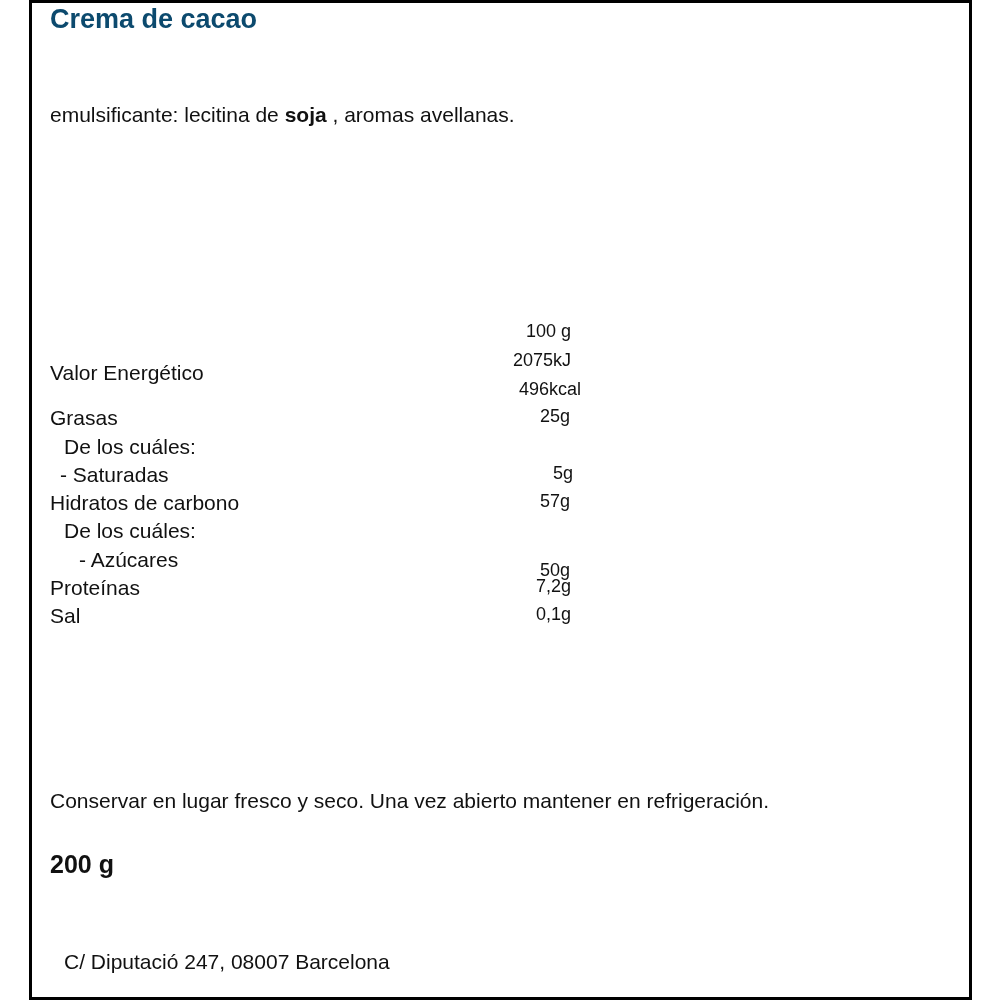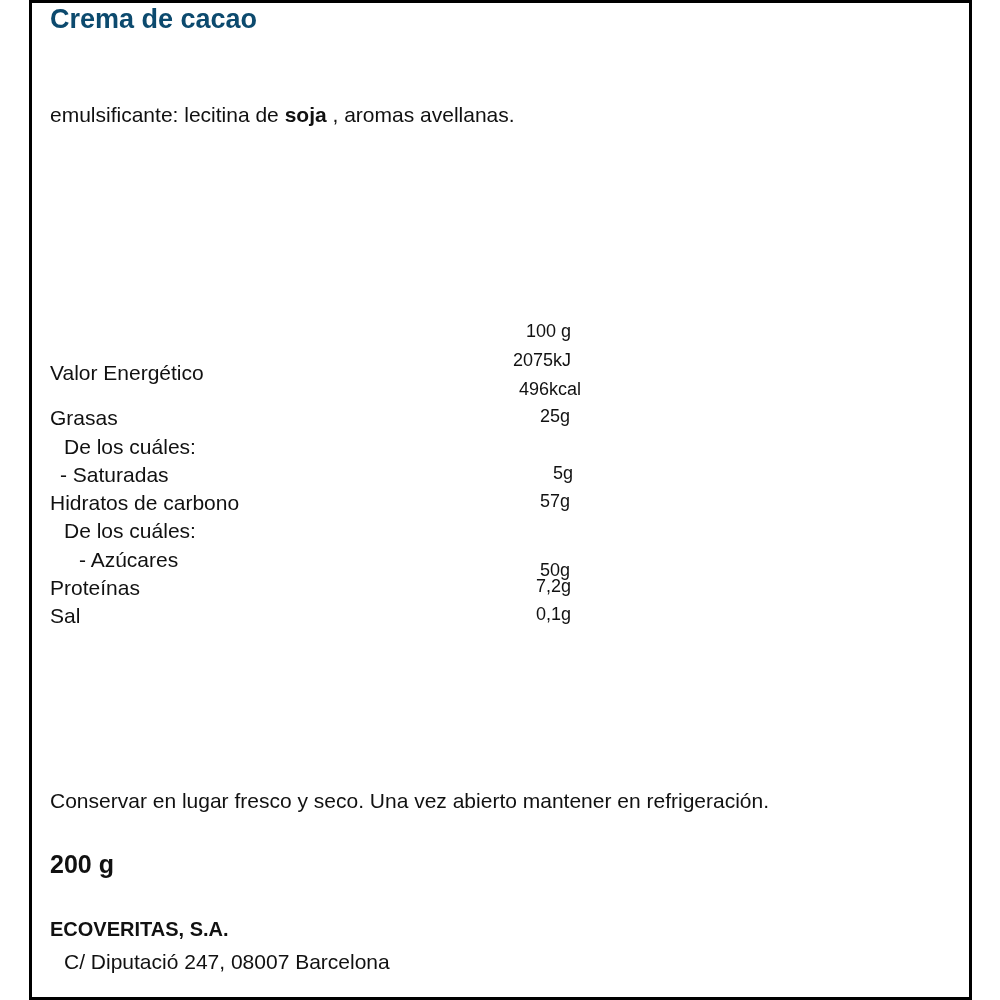--- a/index.html
+++ b/index.html
@@ -55,15 +55,14 @@
 
     <div class="abs row-label" style="top:573px;">Proteínas</div>
     <div class="abs row-val" style="left:504px; top:573px;">7,2g</div>
 
     <div class="abs row-label" style="top:601px;">Sal</div>
     <div class="abs row-val" style="left:504px; top:601px;">0,1g</div>
   </div>
 
   <div class="abs storage">Conservar en lugar fresco y seco. Una vez abierto mantener en refrigeración.</div>
   <div class="abs weight">200 g</div>
-  <div class="abs company">ECOVERITAS, S.A.</div>
   <div class="abs address">C/ Diputació 247, 08007 Barcelona</div>
 </div>
 
 </body></html>

